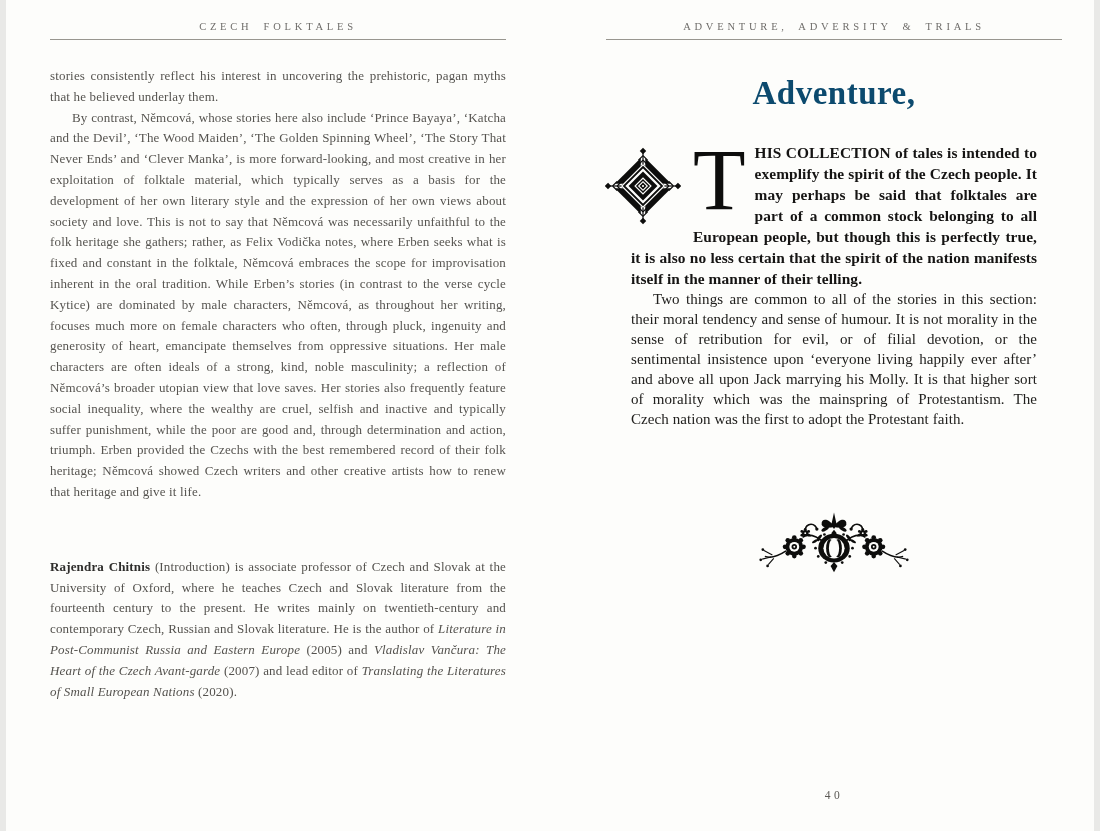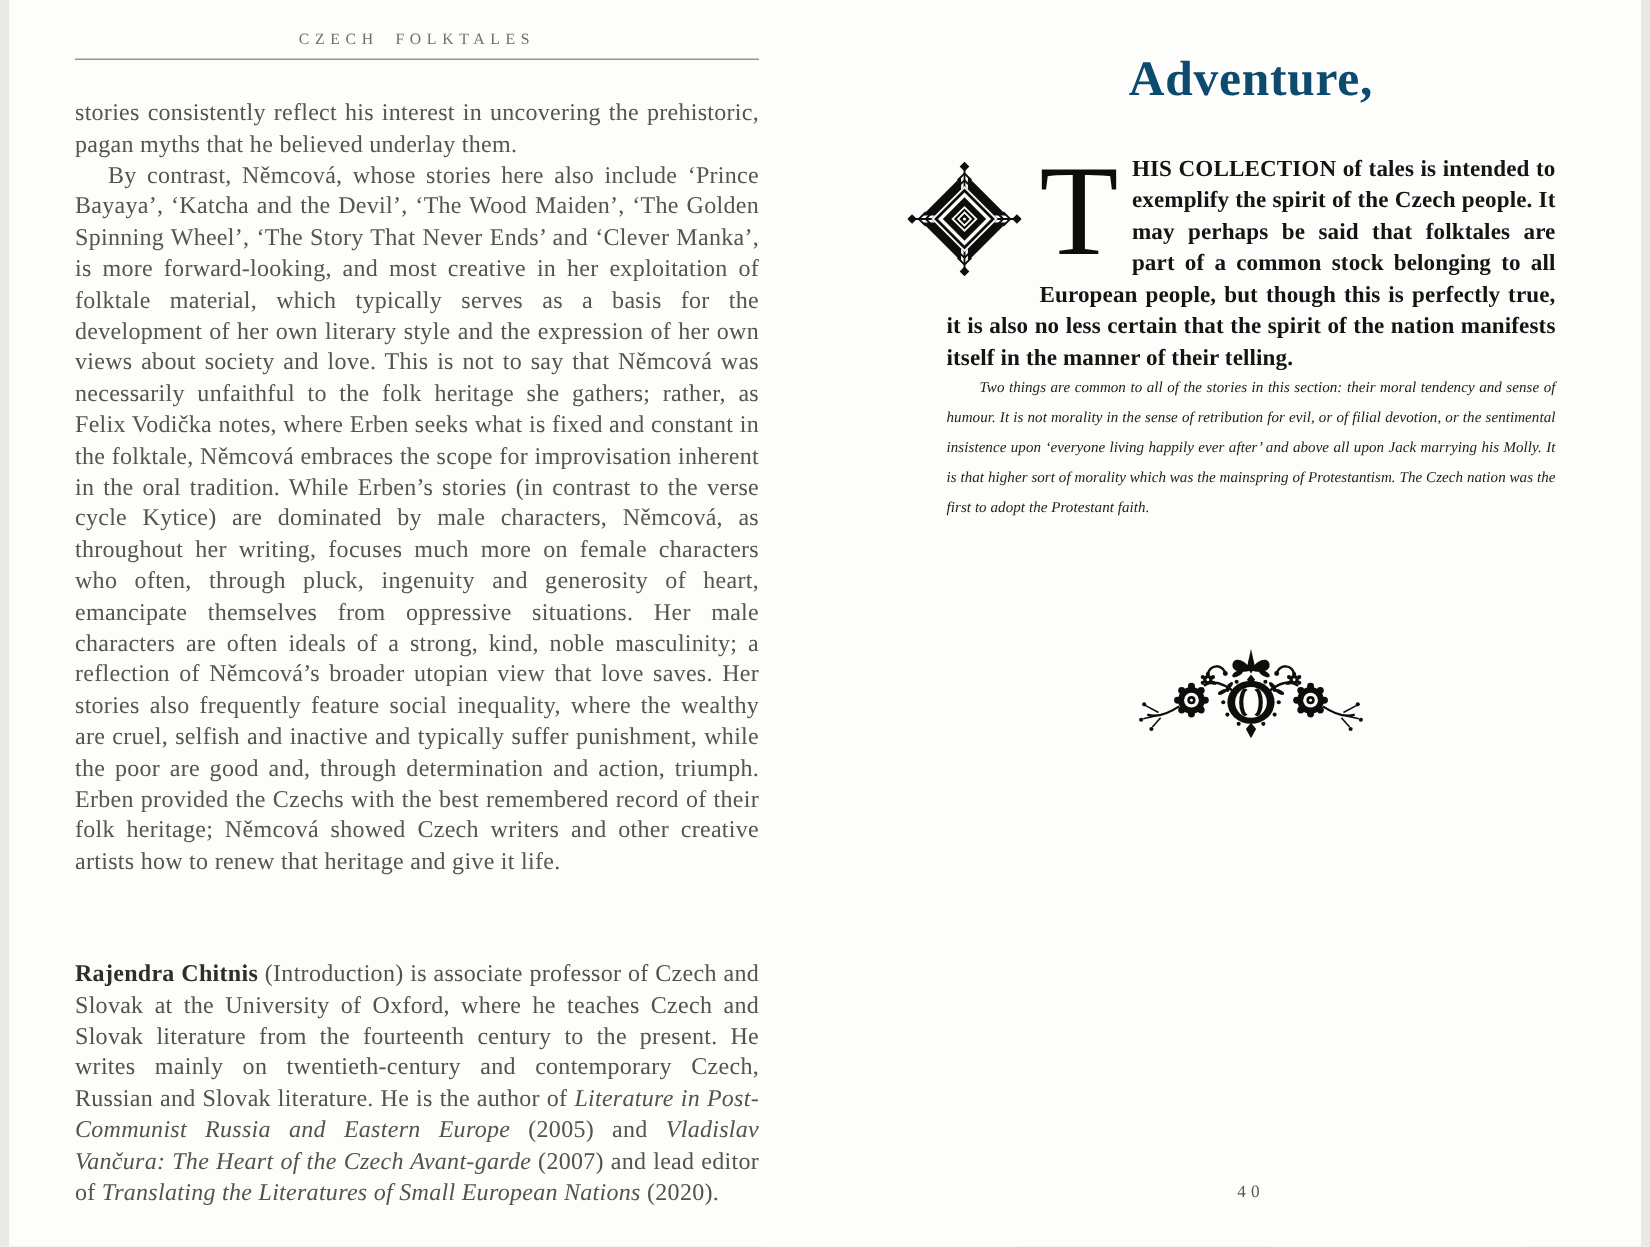--- a/index.html
+++ b/index.html
@@ -18,21 +18,21 @@
   .running-head{
     margin-top:21px;text-align:center;
     font-size:10.5px;letter-spacing:0.36em;word-spacing:0.45em;
     color:#6f6d6a;text-transform:uppercase;
   }
   .head-rule{border:none;border-top:1px solid #98968f;margin:7px 0 0 0;}
 
   
   .lp-body{
     margin-top:26px;
-    font-size:16px;line-height:20.8px;
+    font-size:13px;line-height:20.8px;
     color:#565450;text-align:justify;
     letter-spacing:0.012em;
   }
   .para{margin:0;}
   .para.indent{text-indent:22px;}
   .bio{margin:54px 0 0 0;color:#54524e;}
   .bio b{color:#2e2d2b;}
   .bio .rtxt{font-style:normal;}
   .bio em{font-style:italic;}
 
@@ -59,24 +59,23 @@
   }
   .drop-cap{
     float:left;
     font-size:86px;line-height:72px;
     height:80px;overflow:visible;
     padding:2px 9px 0 0;
     color:#0d0d0c;font-weight:400;
   }
   .para2{
     margin:0;clear:none;
-    font-size:10px;line-height:20px;
+    font-size:15px;line-height:20px;
     color:#21201e;text-align:justify;text-indent:22px;
     letter-spacing:0.005em;
-    font-style:italic;
   }
   .divider{margin-top:76px;text-align:center;}
   .floral-orn{width:178px;height:72px;}
 </style>
 </head>
 <body>
 
 <div class="spread">
 
   <section class="page page-left">
@@ -88,20 +87,24 @@
     <div class="lp-body">
       <p class="para">stories consistently reflect his interest in uncovering the prehistoric, pagan myths that he believed underlay them.</p>
       <p class="para indent">By contrast, Němcová, whose stories here also include ‘Prince Bayaya’, ‘Katcha and the Devil’, ‘The Wood Maiden’, ‘The Golden Spinning Wheel’, ‘The Story That Never Ends’ and ‘Clever Manka’, is more forward-looking, and most creative in her exploitation of folktale material, which typically serves as a basis for the development of her own literary style and the expression of her own views about society and love. This is not to say that Němcová was necessarily unfaithful to the folk heritage she gathers; rather, as Felix Vodička notes, where Erben seeks what is fixed and constant in the folktale, Němcová embraces the scope for improvisation inherent in the oral tradition. While Erben’s stories (in contrast to the verse cycle Kytice) are dominated by male characters, Němcová, as throughout her writing, focuses much more on female characters who often, through pluck, ingenuity and generosity of heart, emancipate themselves from oppressive situations. Her male characters are often ideals of a strong, kind, noble masculinity; a reflection of Němcová’s broader utopian view that love saves. Her stories also frequently feature social inequality, where the wealthy are cruel, selfish and inactive and typically suffer punishment, while the poor are good and, through determination and action, triumph. Erben provided the Czechs with the best remembered record of their folk heritage; Němcová showed Czech writers and other creative artists how to renew that heritage and give it life.</p>
 
       <p class="bio"><b>Rajendra Chitnis</b><span class="rtxt"> (Introduction) is associate professor of Czech and Slovak at the University of Oxford, where he teaches Czech and Slovak literature from the fourteenth century to the present. He writes mainly on twentieth-century and contemporary Czech, Russian and Slovak literature. He is the author of </span><em>Literature in Post-Communist Russia and Eastern Europe</em><span class="rtxt"> (2005) and </span><em>Vladislav Vančura: The Heart of the Czech Avant-garde</em><span class="rtxt"> (2007) and lead editor of </span><em>Translating the Literatures of Small European Nations</em><span class="rtxt"> (2020).</span></p>
     </div>
 
   </section>
 
   <section class="page page-right">
+    <header>
+      <div class="running-head">ADVENTURE, ADVERSITY &amp; TRIALS</div>
+      <hr class="head-rule">
+    </header>
 
     <h1 class="chapter-title"><span>Adventure,</span><br></h1>
 
     <div class="rp-body">
       <div class="intro">
         
         <svg class="star-orn" viewBox="0 0 100 100" aria-hidden="true">
           <g stroke="#0d0d0c" stroke-width="1.6" fill="none">
             <g id="feather">
               <path d="M50,4 V30"></path>

